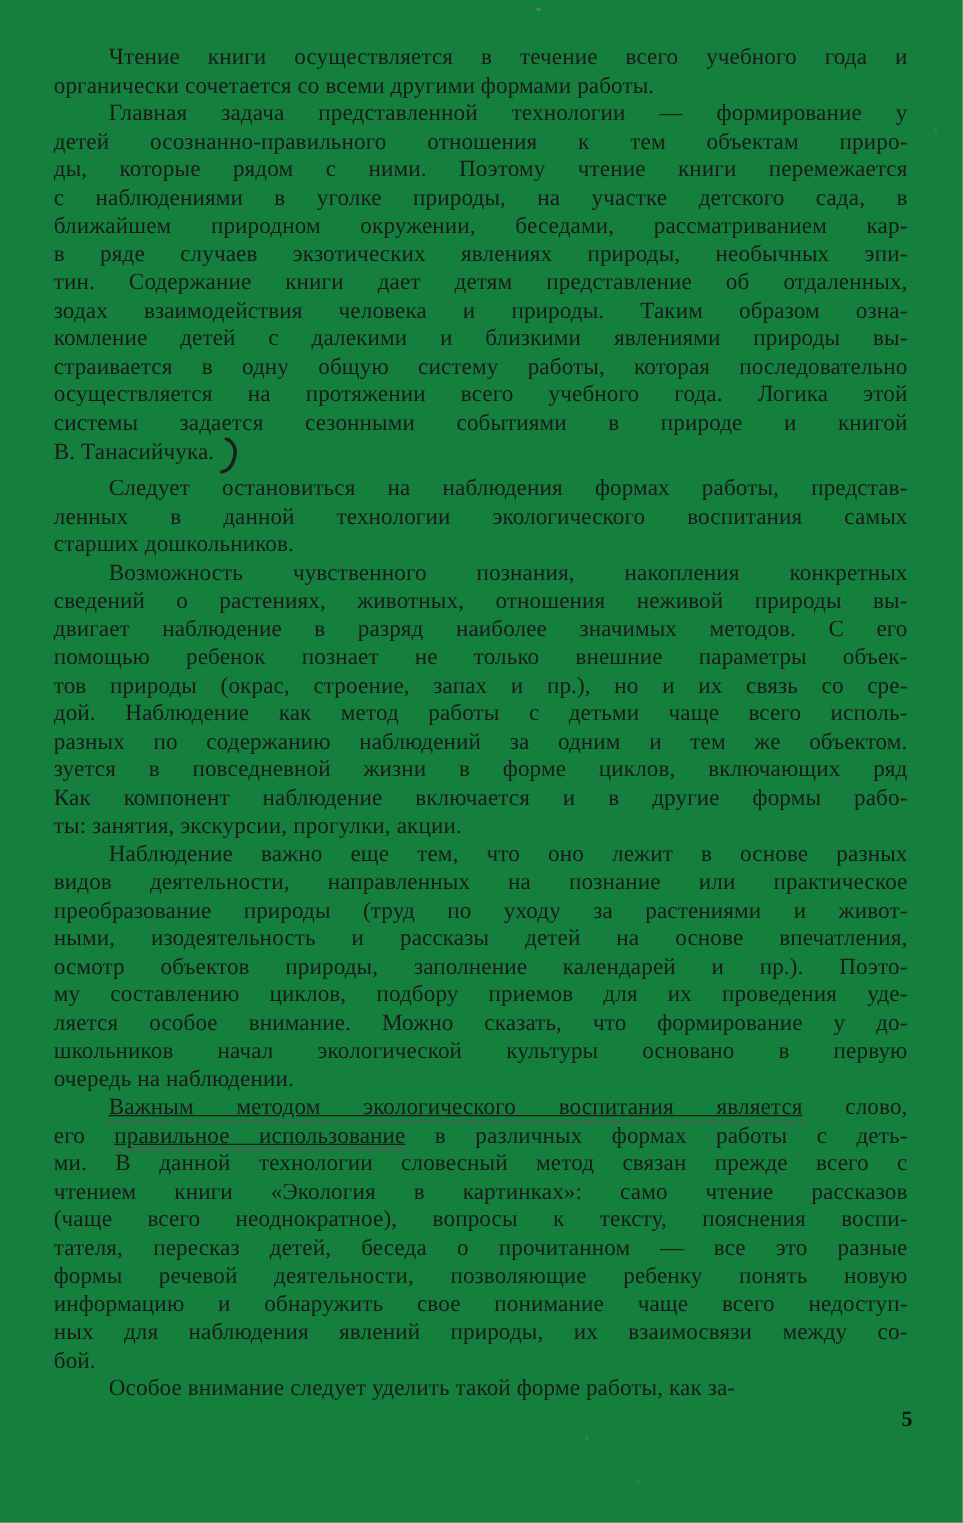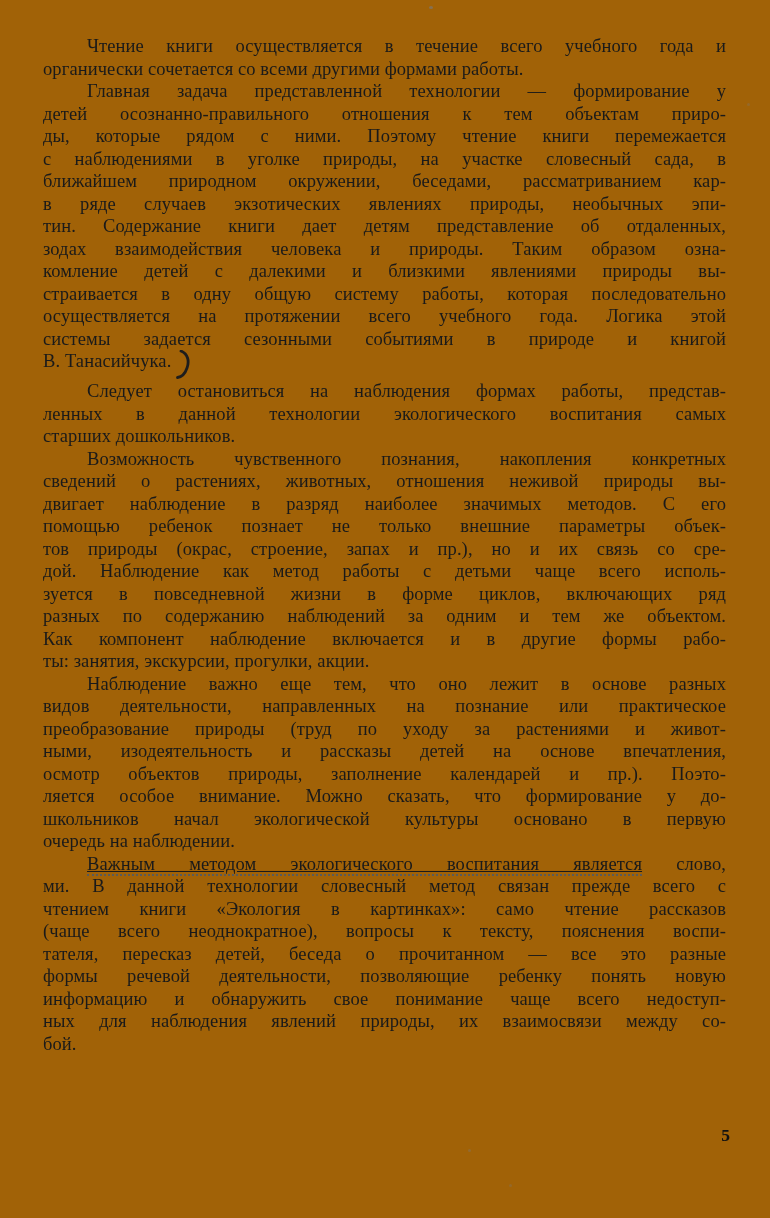--- a/index.html
+++ b/index.html
@@ -4,21 +4,21 @@
 <style>
   html, body { margin: 0; padding: 0; }
   body {
     width: 770px; height: 1218px;
     background: #ffffff;
     font-family: "Liberation Serif", "DejaVu Serif", serif;
   }
   .page {
     position: relative;
     width: 770px; height: 1218px;
-    background: #a16207;
+    background: #15803d;
     color: #1a1a1a;
     overflow: hidden;
   }
   .text-block {
     position: absolute;
     left: 43px; top: 35px;
     width: 683px;
     font-size: 18.5px;
     line-height: 22.5px;
     letter-spacing: 0.1px;
@@ -64,21 +64,21 @@
 <div class="page">
   <div class="text-block" id="text-block">
       <div class="paragraph">
         <div class="line first">Чтение книги осуществляется в течение всего учебного года и</div>
         <div class="line last">органически сочетается со всеми другими формами работы.</div>
       </div>
       <div class="paragraph">
         <div class="line first">Главная задача представленной технологии — формирование у</div>
         <div class="line">детей осознанно-правильного отношения к тем объектам приро-</div>
         <div class="line">ды, которые рядом с ними. Поэтому чтение книги перемежается</div>
-        <div class="line">с наблюдениями в уголке природы, на участке словесный сада, в</div>
+        <div class="line">с наблюдениями в уголке природы, на участке детского сада, в</div>
         <div class="line">ближайшем природном окружении, беседами, рассматриванием кар-</div>
         <div class="line">в ряде случаев экзотических явлениях природы, необычных эпи-</div>
         <div class="line">тин. Содержание книги дает детям представление об отдаленных,</div>
         <div class="line">зодах взаимодействия человека и природы. Таким образом озна-</div>
         <div class="line">комление детей с далекими и близкими явлениями природы вы-</div>
         <div class="line">страивается в одну общую систему работы, которая последовательно</div>
         <div class="line">осуществляется на протяжении всего учебного года. Логика этой</div>
         <div class="line">системы задается сезонными событиями в природе и книгой</div>
         <div class="line last">В. Танасийчука.<svg width="16" height="30" viewBox="0 0 16 30" class="hook-icon">
             <path d="M5 1 C12 4 13.5 11 11 18 C9 24 5.5 27 1.5 27.5" fill="none" stroke="#1d1d1d" stroke-width="2.8" stroke-linecap="round"></path>
@@ -89,45 +89,50 @@
         <div class="line">ленных в данной технологии экологического воспитания самых</div>
         <div class="line last">старших дошкольников.</div>
       </div>
       <div class="paragraph">
         <div class="line first">Возможность чувственного познания, накопления конкретных</div>
         <div class="line">сведений о растениях, животных, отношения неживой природы вы-</div>
         <div class="line">двигает наблюдение в разряд наиболее значимых методов. С его</div>
         <div class="line">помощью ребенок познает не только внешние параметры объек-</div>
         <div class="line">тов природы (окрас, строение, запах и пр.), но и их связь со сре-</div>
         <div class="line">дой. Наблюдение как метод работы с детьми чаще всего исполь-</div>
+        <div class="line">разных по содержанию наблюдений за одним и тем же объектом.</div>
         <div class="line">зуется в повседневной жизни в форме циклов, включающих ряд</div>
-        <div class="line">разных по содержанию наблюдений за одним и тем же объектом.</div>
         <div class="line">Как компонент наблюдение включается и в другие формы рабо-</div>
         <div class="line last">ты: занятия, экскурсии, прогулки, акции.</div>
       </div>
       <div class="paragraph">
         <div class="line first">Наблюдение важно еще тем, что оно лежит в основе разных</div>
         <div class="line">видов деятельности, направленных на познание или практическое</div>
         <div class="line">преобразование природы (труд по уходу за растениями и живот-</div>
         <div class="line">ными, изодеятельность и рассказы детей на основе впечатления,</div>
         <div class="line">осмотр объектов природы, заполнение календарей и пр.). Поэто-</div>
+        <div class="line">му составлению циклов, подбору приемов для их проведения уде-</div>
         <div class="line">ляется особое внимание. Можно сказать, что формирование у до-</div>
         <div class="line">школьников начал экологической культуры основано в первую</div>
         <div class="line last">очередь на наблюдении.</div>
       </div>
       <div class="paragraph">
         <div class="line first"><span class="underlined">Важным методом экологического воспитания является</span><span> слово,</span></div>
+        <div class="line"><span>его </span><span class="underlined">правильное использование</span><span> в различных формах работы с деть-</span></div>
         <div class="line">ми. В данной технологии словесный метод связан прежде всего с</div>
         <div class="line">чтением книги «Экология в картинках»: само чтение рассказов</div>
         <div class="line">(чаще всего неоднократное), вопросы к тексту, пояснения воспи-</div>
         <div class="line">тателя, пересказ детей, беседа о прочитанном — все это разные</div>
         <div class="line">формы речевой деятельности, позволяющие ребенку понять новую</div>
         <div class="line">информацию и обнаружить свое понимание чаще всего недоступ-</div>
         <div class="line">ных для наблюдения явлений природы, их взаимосвязи между со-</div>
         <div class="line last">бой.</div>
+      </div>
+      <div class="paragraph">
+        <div class="line first last">Особое внимание следует уделить такой форме работы, как за-</div>
       </div>
     </div>
   <div class="page-number">5</div>
   <div class="speck s1"></div>
   <div class="speck s2"></div>
   <div class="speck s3"></div>
   <div class="speck s4"></div>
 </div>
 
 </body></html>

